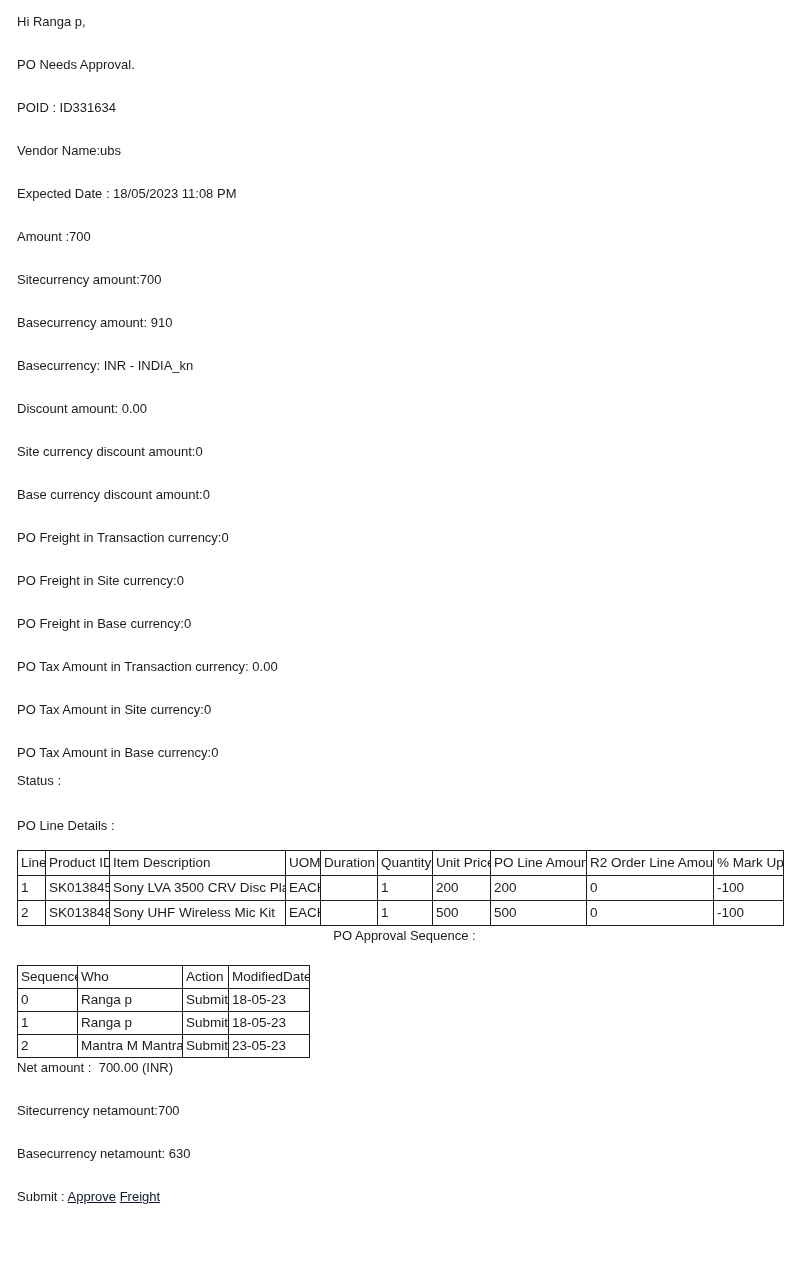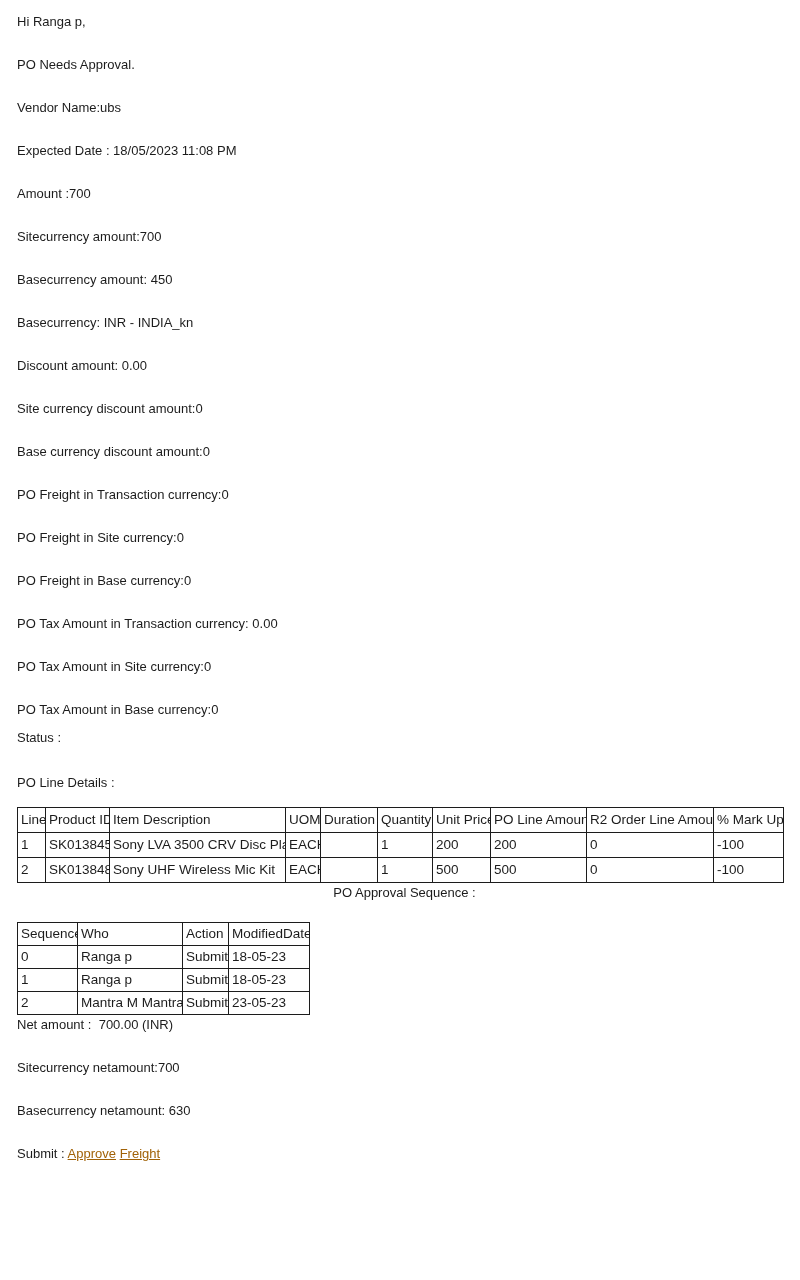--- a/index.html
+++ b/index.html
@@ -47,36 +47,37 @@
   .approval-heading { margin-top: 23px; }
   .approval-table {
     width: 292px;
     margin: 19px 0 0 0;
   }
   .approval-table th, .approval-table td {
     line-height: 18px;
   }
   .net-amount { margin-top: 27px; }
   a.action-link {
-    color: #a16207;
+    color: #0f172a;
     text-decoration: underline;
   }
 </style>
 </head>
 <body>
 
 <div class="content">
 
   <p class="line">Hi Ranga p,</p>
   <p class="line">PO Needs Approval.</p>
+  <p class="line">POID : ID331634</p>
   <p class="line">Vendor Name:ubs</p>
   <p class="line">Expected Date : 18/05/2023 11:08 PM</p>
   <p class="line">Amount :700</p>
   <p class="line">Sitecurrency amount:700</p>
-  <p class="line">Basecurrency amount: 450</p>
+  <p class="line">Basecurrency amount: 910</p>
   <p class="line">Basecurrency: INR - INDIA_kn</p>
   <p class="line">Discount amount: 0.00</p>
   <p class="line">Site currency discount amount:0</p>
   <p class="line">Base currency discount amount:0</p>
   <p class="line">PO Freight in Transaction currency:0</p>
   <p class="line">PO Freight in Site currency:0</p>
   <p class="line">PO Freight in Base currency:0</p>
   <p class="line">PO Tax Amount in Transaction currency: 0.00</p>
   <p class="line">PO Tax Amount in Site currency:0</p>
   <p class="line tight">PO Tax Amount in Base currency:0</p>

